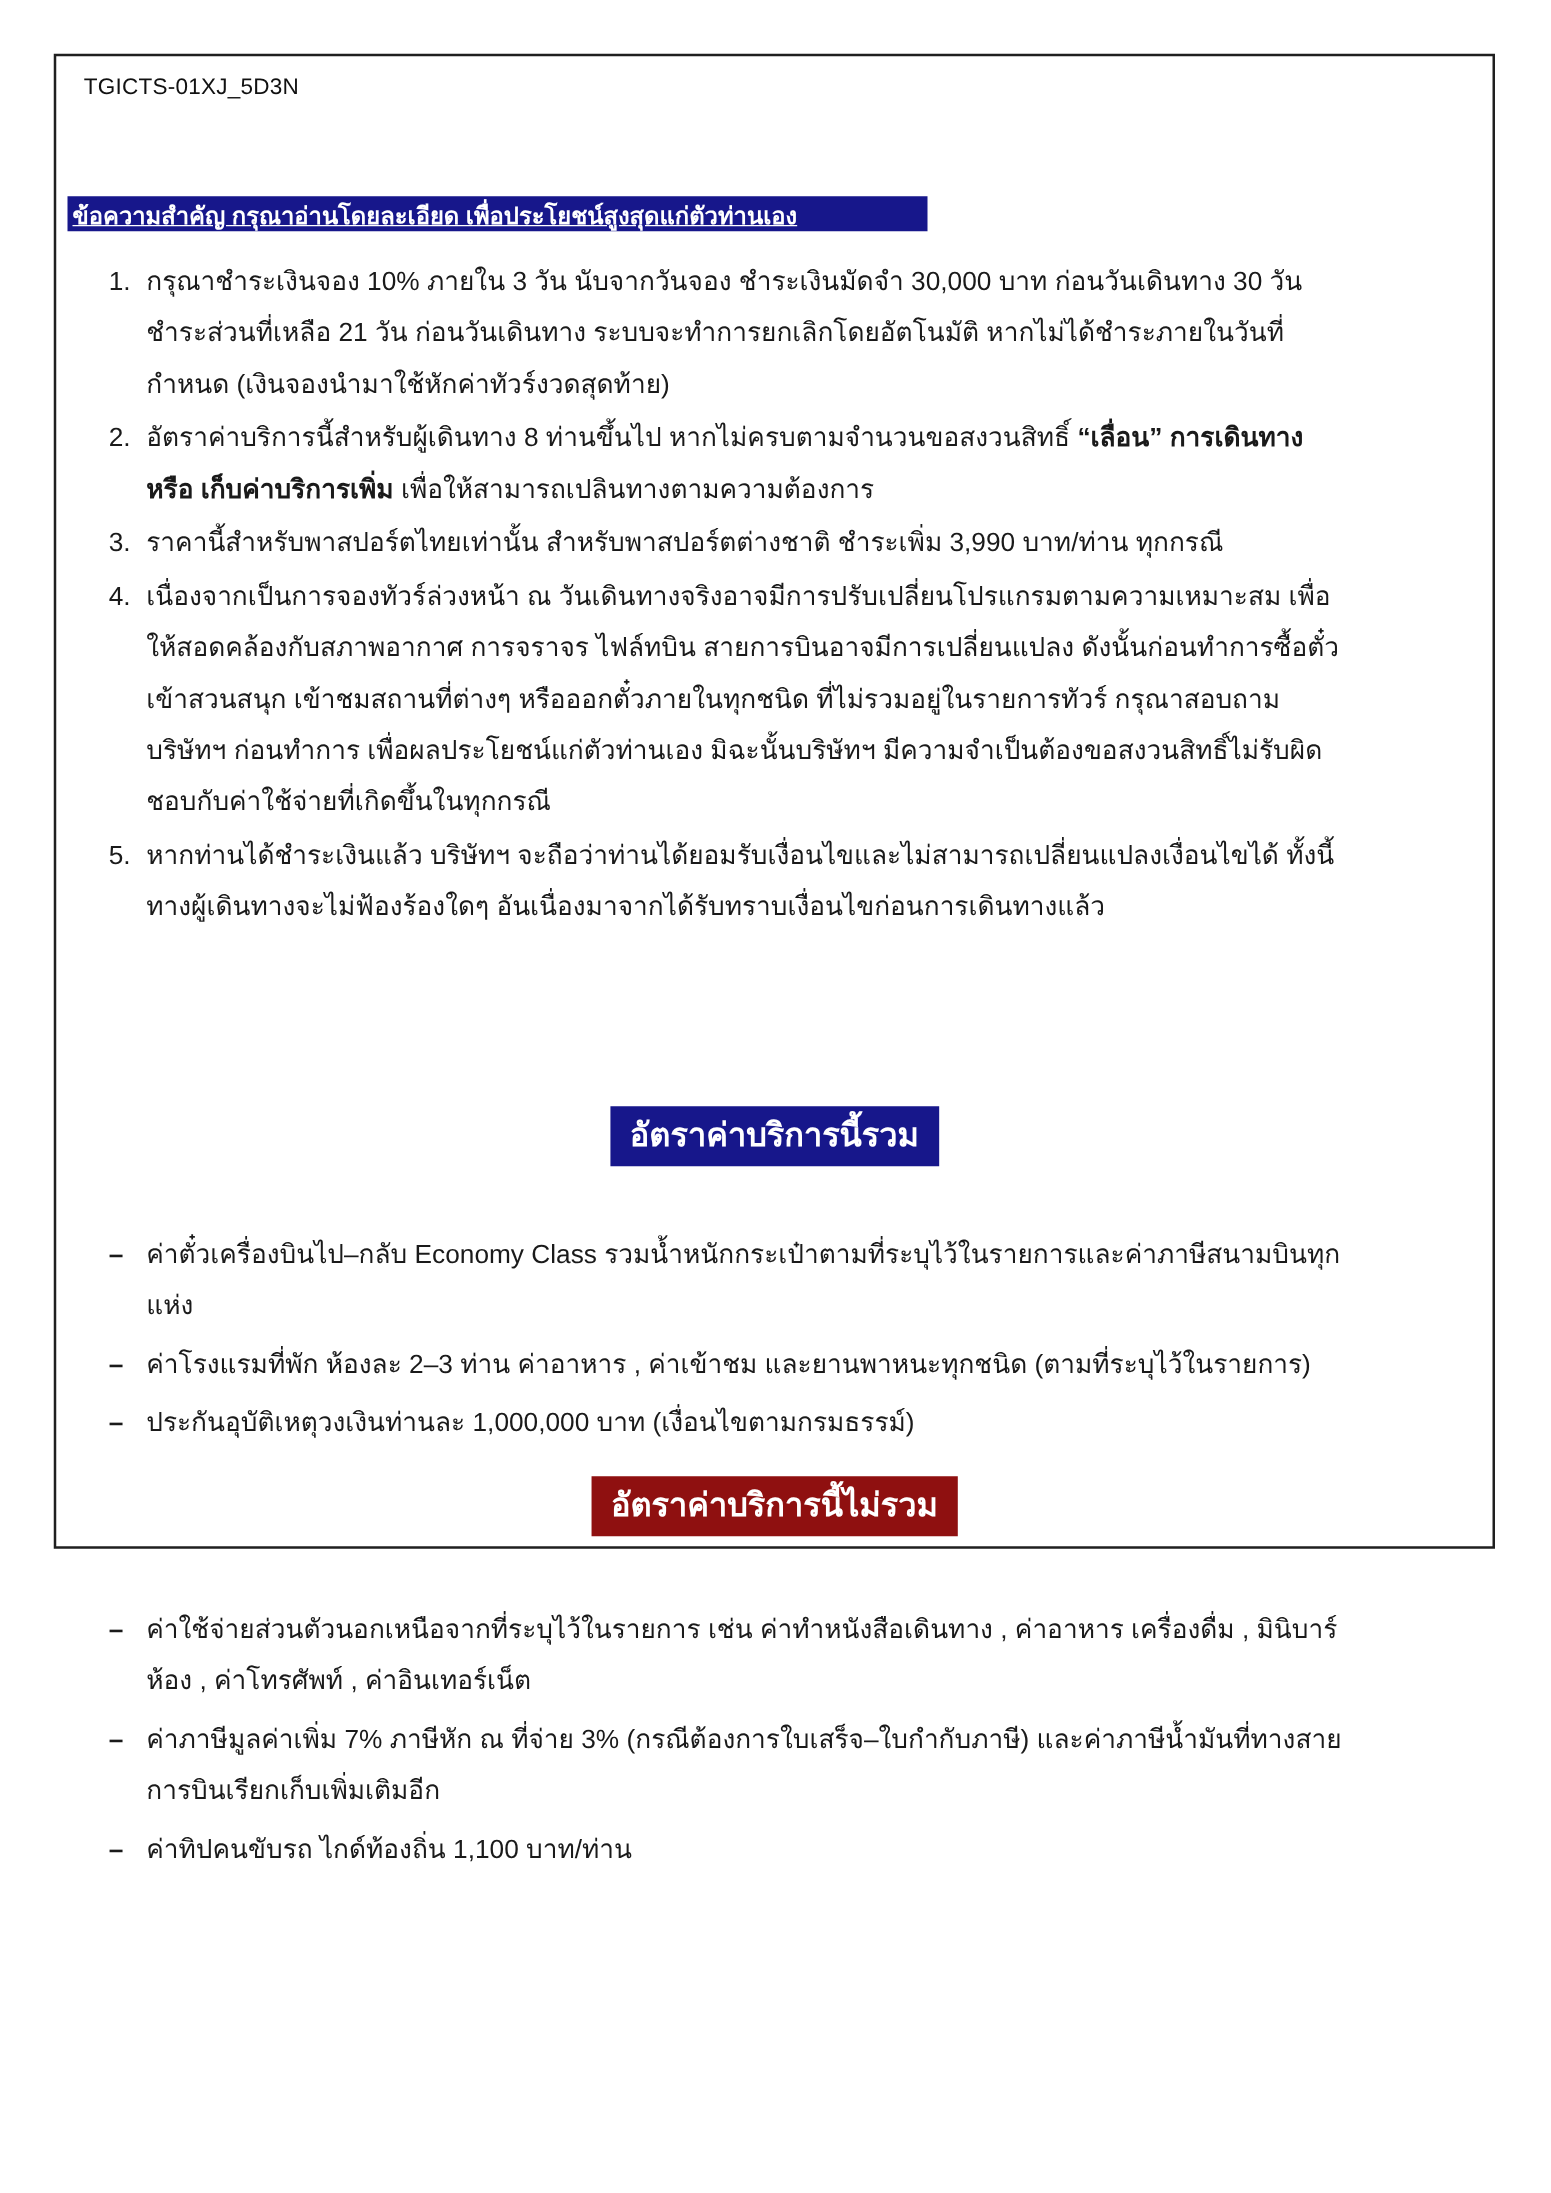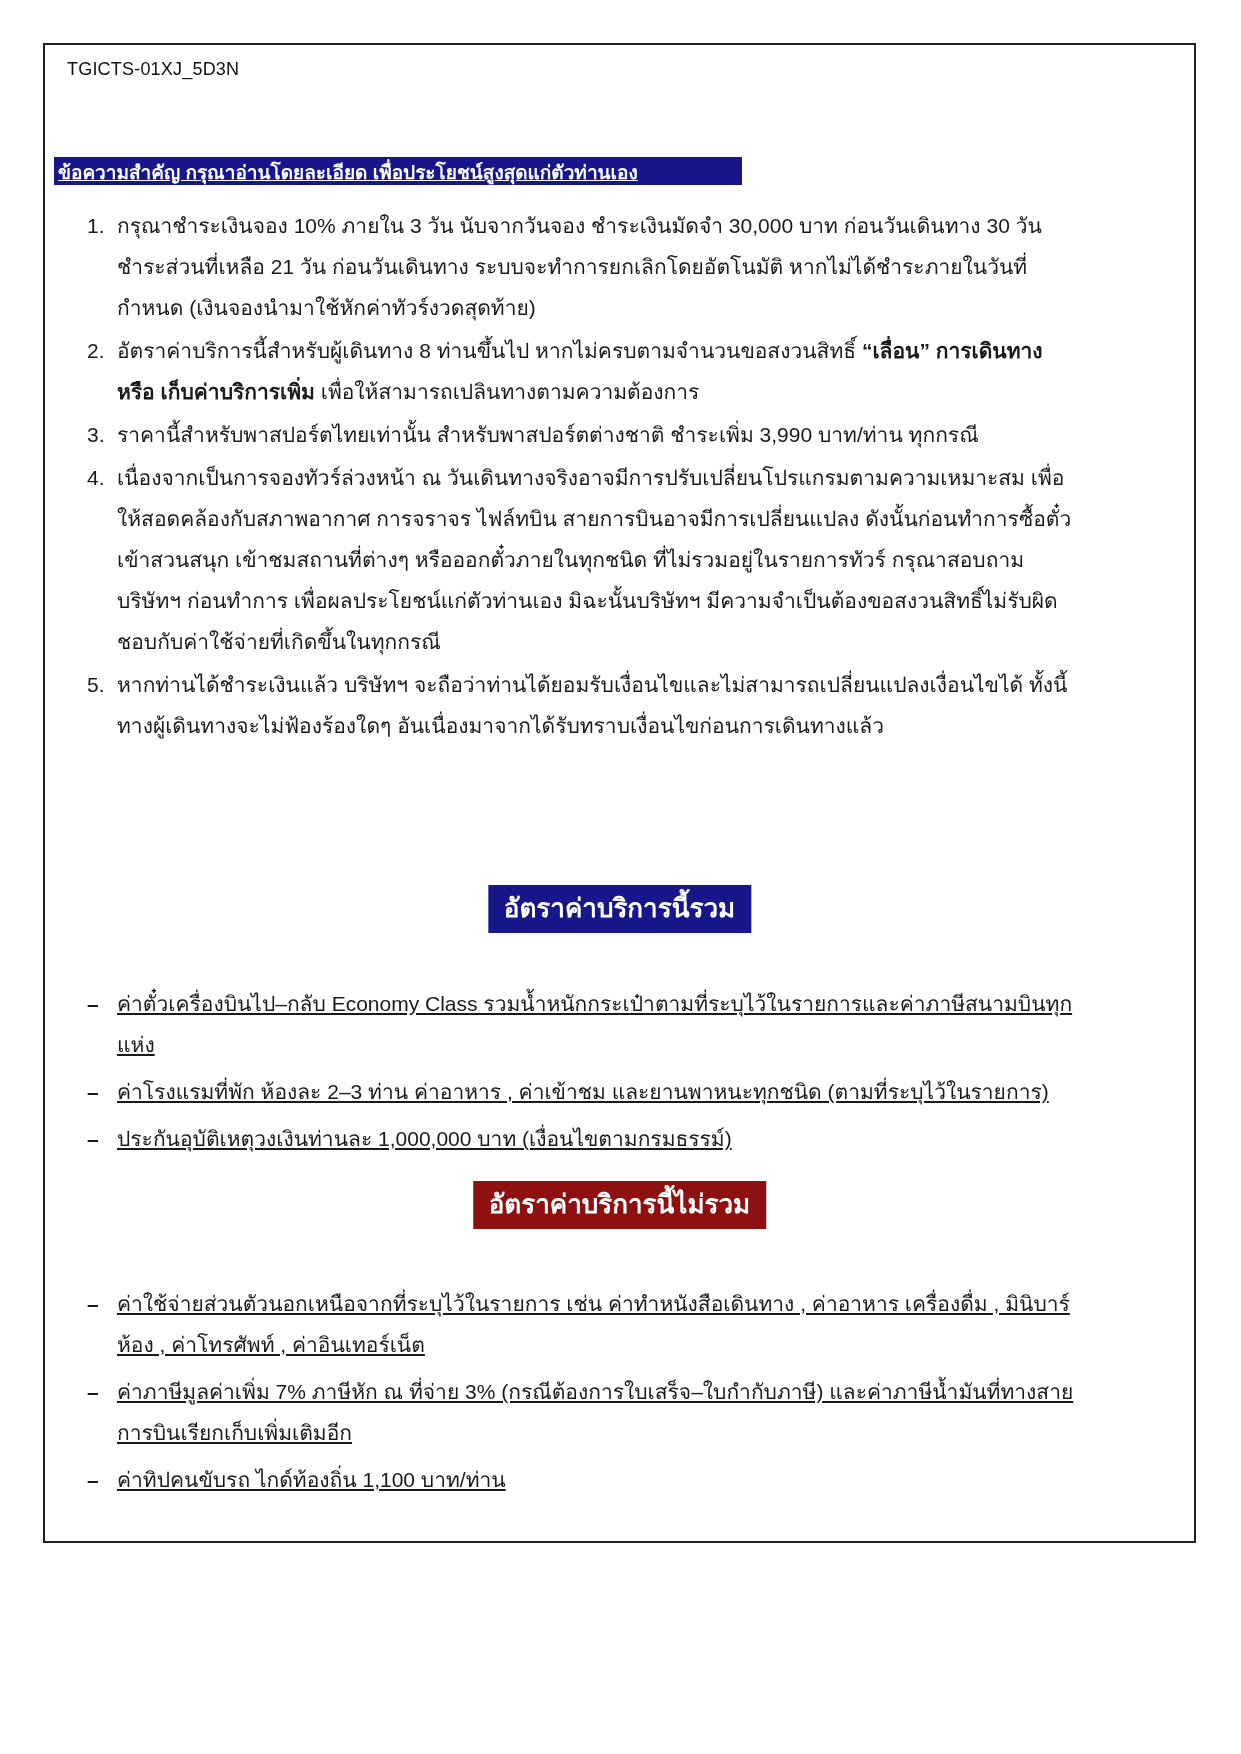--- a/index.html
+++ b/index.html
@@ -11,21 +11,21 @@
   body{
     width:1241px;height:1754px;
     background:#ffffff;
     font-family:"Liberation Sans","DejaVu Sans",sans-serif;
     color:var(--ink);
     position:relative;
     -webkit-font-smoothing:antialiased;
   }
   .page-border{
     position:absolute;left:43px;top:43px;
-    width:1153px;height:1500px;
+    width:1153px;height:1196px;
     border:2px solid #1f1f1f;
     background:#fff;
     box-sizing:border-box;
   }
   .doc-code{
     position:absolute;left:22px;top:14px;
     font-size:18px;letter-spacing:.2px;color:#111;
   }
   .notice-heading{
     position:absolute;left:9px;top:112px;
@@ -62,21 +62,21 @@
     position:absolute;left:42px;width:1000px;
   }
   .list-included{top:938px;}
   .list-excluded{top:1238px;}
   .dash-item{
     display:flex;align-items:flex-start;
     font-size:21px;line-height:41px;
     margin-bottom:6px;
   }
   .dash-item .marker{flex:0 0 30px;font-weight:bold;}
-  .dash-item .txt{flex:1;text-decoration:underline;}
+  .dash-item .txt{flex:1;}
 </style>
 </head>
 <body>
 
 <div class="page-border">
 
   <div class="doc-code">TGICTS-01XJ_5D3N</div>
 
   <div class="notice-heading">
     <span>ข้อความสำคัญ กรุณาอ่านโดยละเอียด เพื่อประโยชน์สูงสุดแก่ตัวท่านเอง</span>

